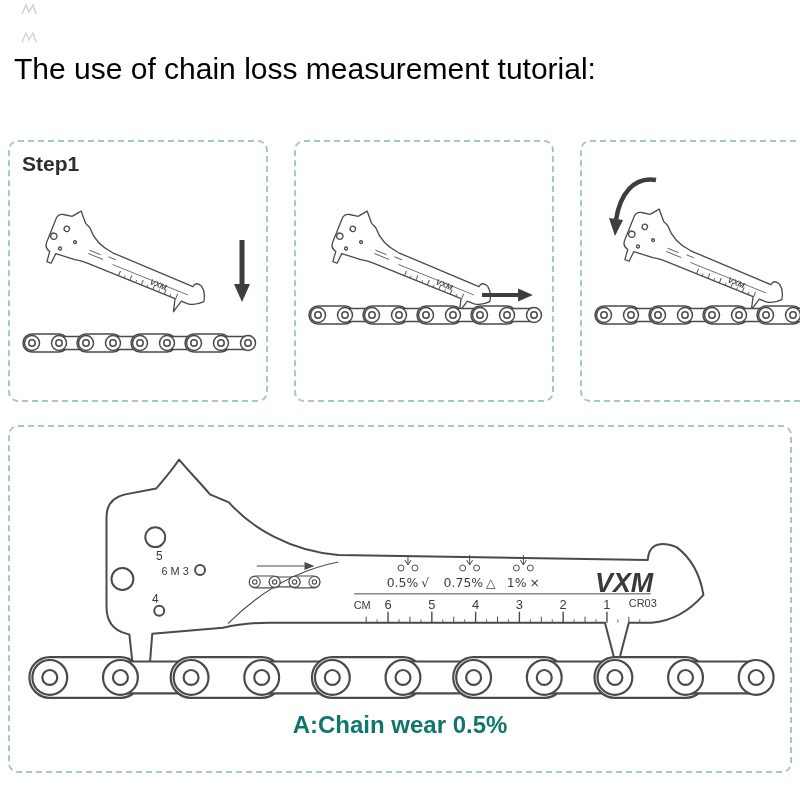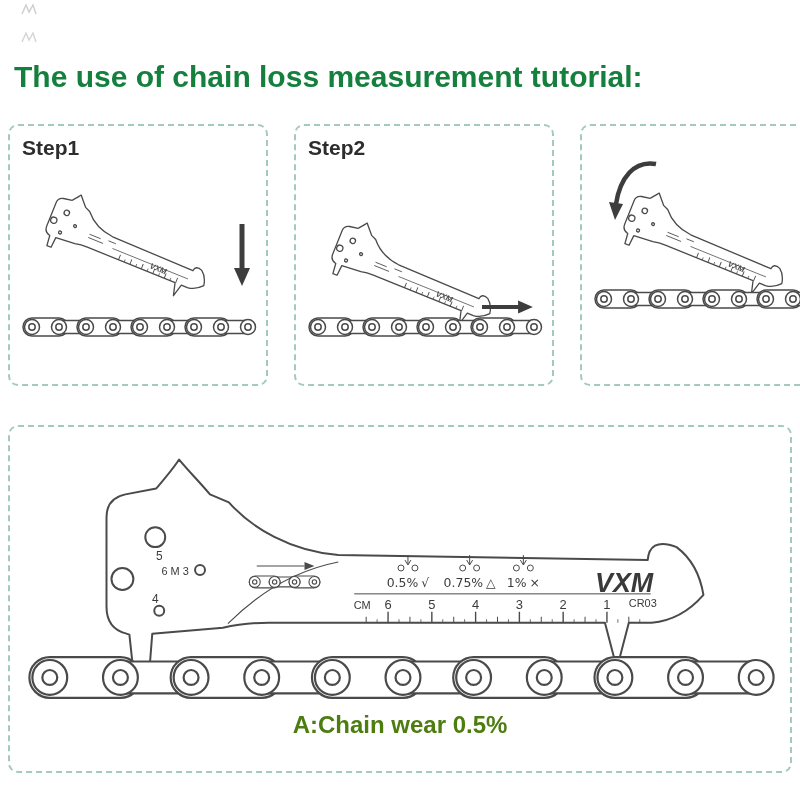--- a/index.html
+++ b/index.html
@@ -1,27 +1,27 @@
 <!DOCTYPE html>
 <html><head>
 <meta charset="utf-8">
 <style>
   *{margin:0;padding:0;box-sizing:border-box}
   html,body{width:800px;height:800px;background:#fff;overflow:hidden}
   body{font-family:"Liberation Sans",sans-serif;position:relative;color:#3a3a3a}
   .watermarks{position:absolute;left:20px;top:2px}
   .watermarks svg{display:block;margin-bottom:14px}
-  .page-title{position:absolute;left:14px;top:60px;font-size:30px;font-weight:700;color:#15803d}
-  .steps-row{position:absolute;left:8px;top:124px;width:784px;display:flex;gap:26px}
+  .page-title{position:absolute;left:14px;top:52px;font-size:30px;font-weight:400;color:#000000}
+  .steps-row{position:absolute;left:8px;top:140px;width:784px;display:flex;gap:26px}
   .step-panel{flex:1;height:262px;border:2px dashed #a3cabb;border-radius:10px;background:#fff;padding:8px 6px 4px 10px}
   .step-label{font-size:21px;font-weight:700;color:#2d2d2d;margin:2px 0 2px 2px}
   .step-art{display:block;width:240px;height:200px;margin:0 auto}
   .result-panel{position:absolute;left:8px;top:425px;width:784px;height:348px;border:2px dashed #a3cabb;border-radius:10px;background:#fff;text-align:center;padding-top:4px}
   .big-art{display:block;width:780px;height:272px;margin:0 auto}
-  .caption{font-size:24px;font-weight:700;color:#4d7c0f;margin-top:8px}
+  .caption{font-size:24px;font-weight:700;color:#0f766e;margin-top:8px}
   svg text{stroke:none}
   .sym{font-family:"DejaVu Sans",sans-serif}
 </style>
 </head>
 <body>
 
 <svg width="0" height="0" style="position:absolute" aria-hidden="true">
   <defs>
     <g id="mini-tool" stroke="#4a4a4a" fill="none" stroke-width="1.3" stroke-linejoin="round">
       <path fill="#fff" d="M47.6 7.8 C45.4 11.2 42.8 14 41.2 16 L32.5 17.6 Q27.2 18.8 27.2 24.1 L27.2 49.3 Q27.2 55.4 32.8 56.8 L33.6 57.1 L34.7 67.5 L39.2 67.5 L40 56.8 L59.9 55.2 Q65.8 53.8 72.8 53.8 L167.4 53.8 L170.8 66.6 L174.2 53.8 L180.6 53.8 C187 53.2 191.5 50.1 195.2 45.9 C194.3 40.9 192.1 35.8 187.6 32.5 C182 30.2 179.8 32.5 179.5 36.1 L92.4 34.7 C79 33.6 68 27.2 61.6 19.9 L56.3 17.6 C53.5 14.3 50.1 10.9 47.6 7.8 Z"></path>
@@ -87,21 +87,20 @@
           <circle cx="201" cy="165" r="7.5"></circle>
           <circle cx="201" cy="165" r="3.2"></circle>
           <circle cx="228" cy="165" r="7.5"></circle>
           <circle cx="228" cy="165" r="3.2"></circle>
         </g>
       <use href="#arrow-down" transform="translate(222,62)"></use>
     </svg>
   </section>
 
   <section class="step-panel">
-    <div class="step-label">Step2</div>
     <svg class="step-art" viewBox="0 0 240 200">
       <g transform="translate(20,36) rotate(22)">
         <use href="#mini-tool"></use>
         <text x="138" y="50" font-size="8" font-weight="bold" font-style="italic" fill="#4a4a4a">VXM</text>
       </g>
       <g fill="#fff" stroke="#4a4a4a" stroke-width="1.5">
           <rect x="3" y="156" width="45" height="18" rx="9"></rect>
           <rect x="32.5" y="158.5" width="40" height="13" rx="6.5"></rect>
           <rect x="57" y="156" width="45" height="18" rx="9"></rect>
           <rect x="86.5" y="158.5" width="40" height="13" rx="6.5"></rect>

